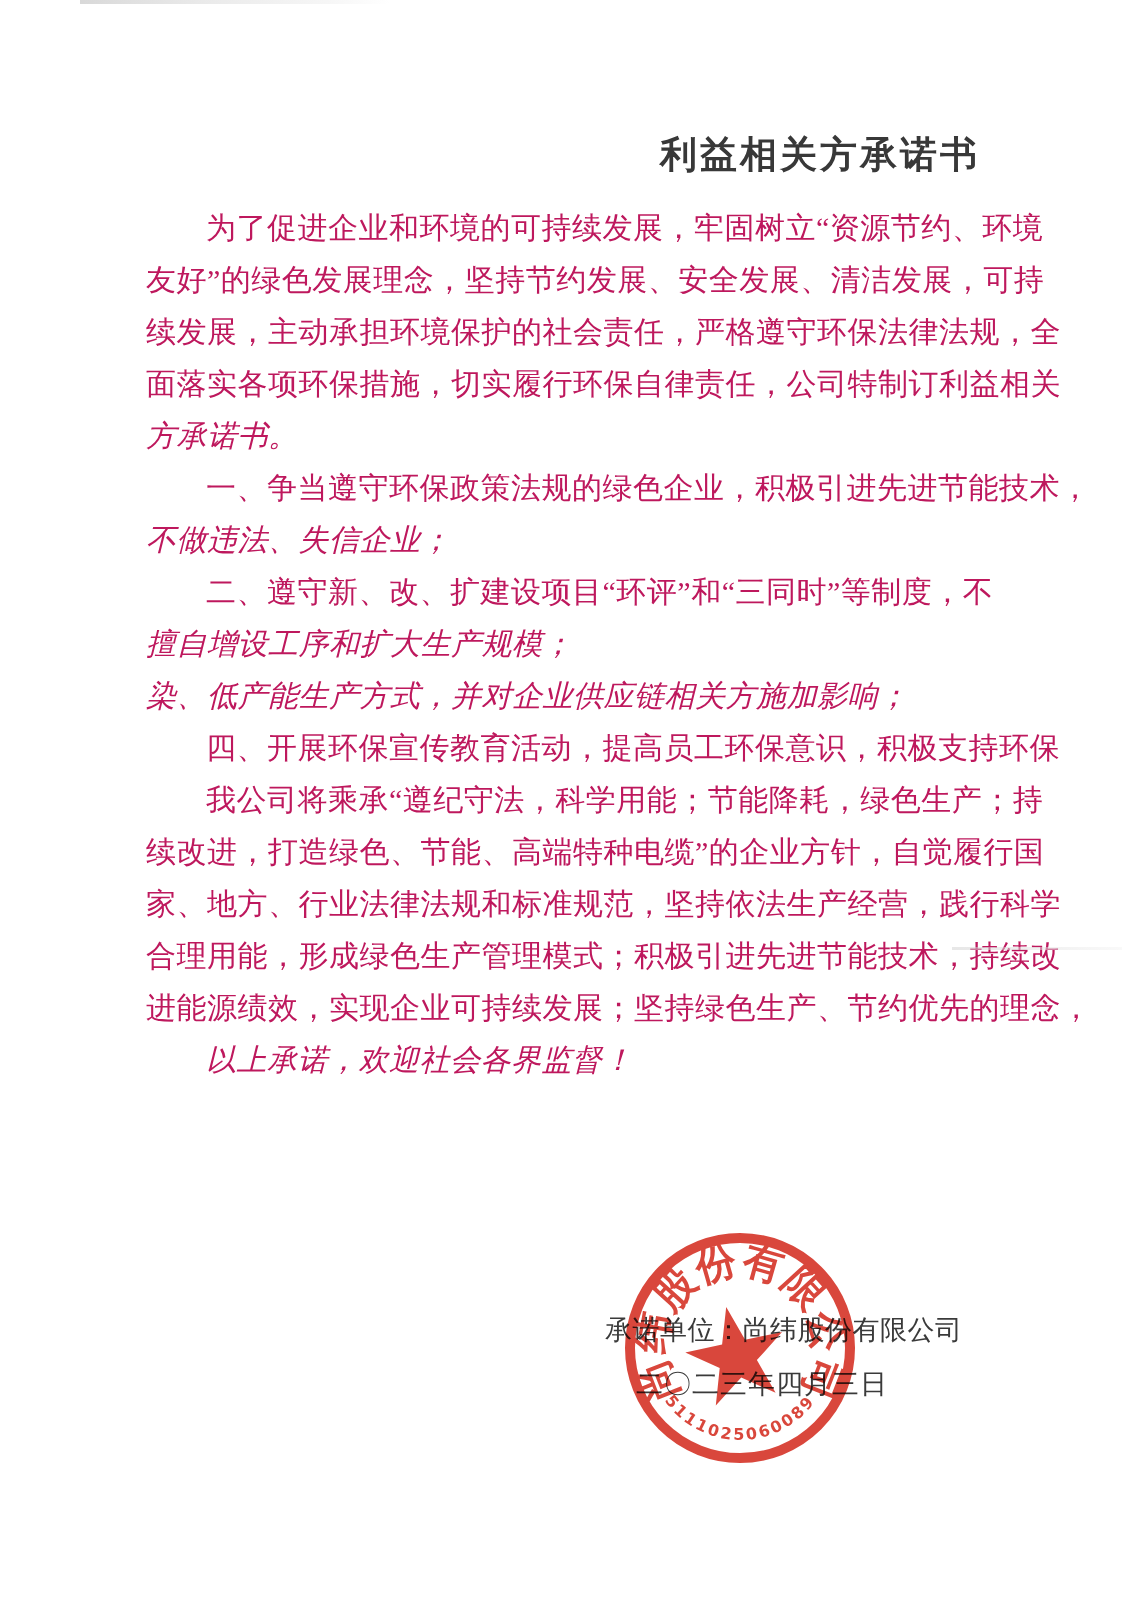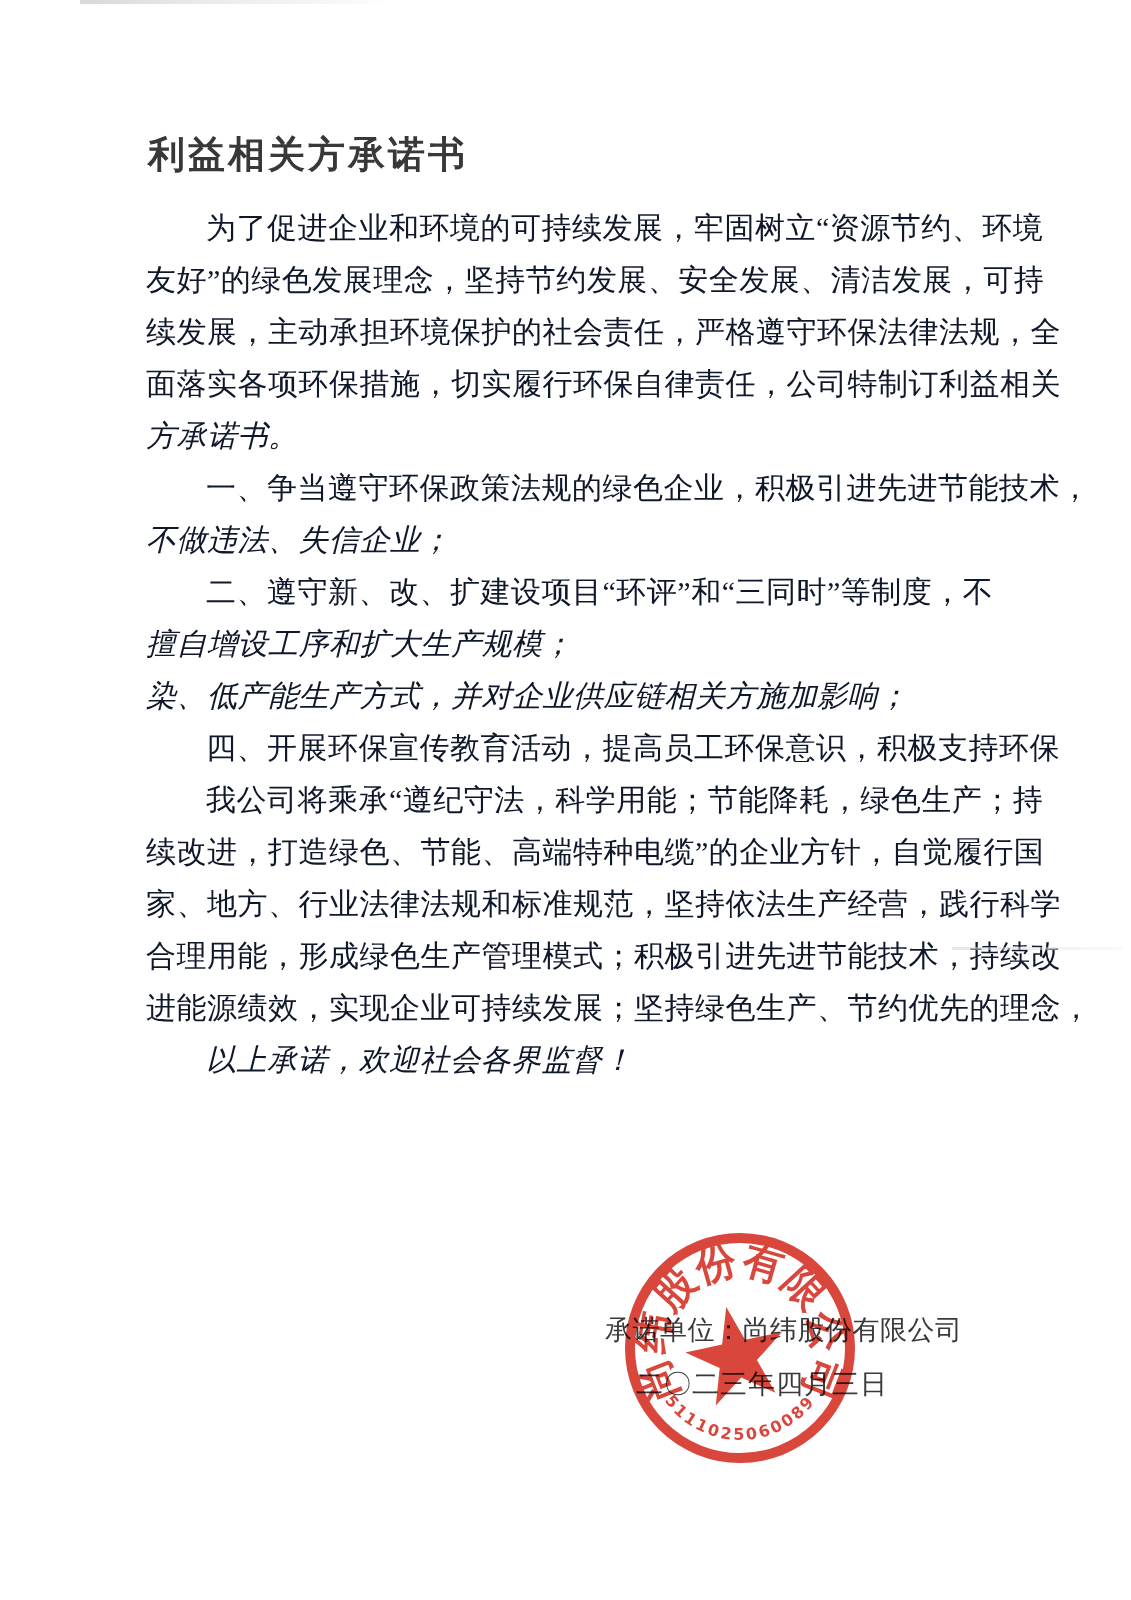--- a/index.html
+++ b/index.html
@@ -26,43 +26,43 @@
   }
   .artifact-right {
     position: absolute;
     left: 952px; top: 947px;
     width: 170px; height: 3px;
     background: linear-gradient(90deg, #cfcfcf, #e3e3e3 55%, #f3f3f3);
     opacity: 0.5;
   }
   .title {
     position: absolute;
-    left: 148px; top: 130px;
+    left: 140px; top: 130px;
     width: 840px;
     margin: 0;
     font-size: 37px;
     font-weight: 700;
     letter-spacing: 3px;
-    text-align: left;
+    text-align: right;
     color: #383838;
   }
   .body-text {
     position: absolute;
     left: 146px; top: 202px;
     width: 830px;
   }
   .body-text .line {
     height: 52px;
     line-height: 52px;
     font-size: 30px;
     letter-spacing: 0.5px;
     white-space: nowrap;
     text-align: justify;
     text-align-last: justify;
-    color: #0f172a;
+    color: #be185d;
   }
   .body-text .line.first {
     text-indent: 2em;
   }
   .body-text .line.last {
     text-align-last: left;
     white-space: normal;
     font-style: italic;
   }
   .sig-unit {

